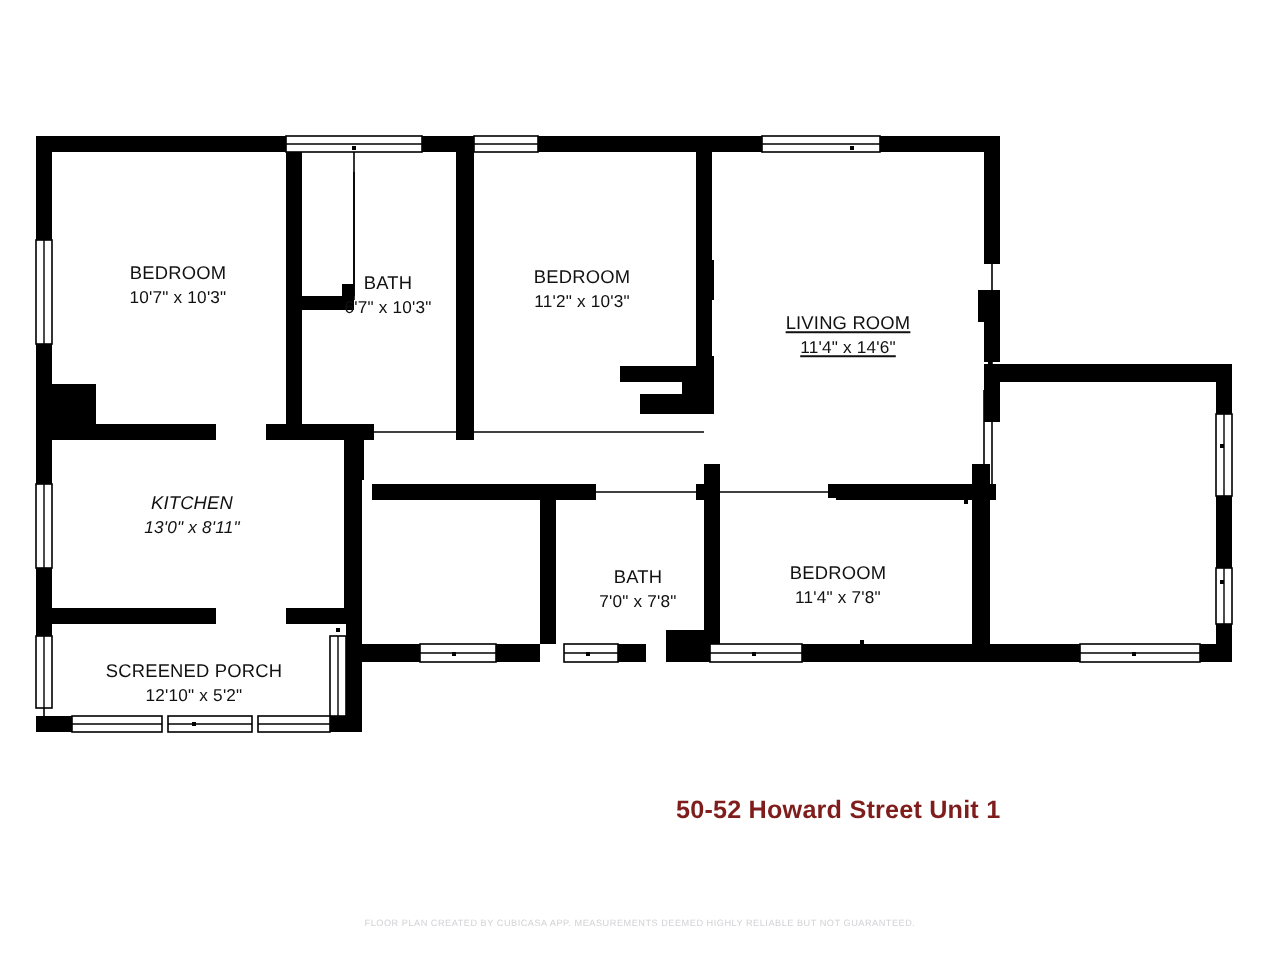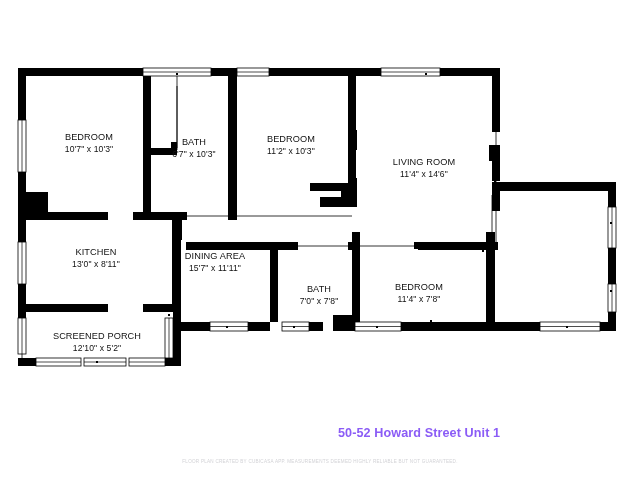--- a/index.html
+++ b/index.html
@@ -44,24 +44,23 @@
     display: block;
     font-size: 8.6px;
     font-weight: 400;
   }
   #plan-title {
     position: absolute;
     left: 338px;
     top: 398px;
     font-size: 12.6px;
     font-weight: bold;
-    color: #8b5cf6;
+    color: #7f1d1d;
     letter-spacing: 0.1px;
     white-space: nowrap;
-    margin-top: 28px;
   }
   #disclaimer {
     position: absolute;
     left: 0;
     top: 459px;
     width: 640px;
     text-align: center;
     font-size: 4.6px;
     color: #d2d2d6;
     letter-spacing: 0.25px;
@@ -281,34 +280,30 @@
   <div class="room-label" style="left:194px; top:148px;">
     <span class="room-name">BATH</span>
     <span class="room-dims">6'7" x 10'3"</span>
   </div>
 
   <div class="room-label" style="left:291px; top:145px;">
     <span class="room-name">BEDROOM</span>
     <span class="room-dims">11'2" x 10'3"</span>
   </div>
 
-  <div class="room-label" style="left:424px; top:168px;">
+  <div class="room-label" style="left:424px; top:168px;text-decoration:underline;">
     <span class="room-name">LIVING ROOM</span>
     <span class="room-dims">11'4" x 14'6"</span>
   </div>
 
-  <div class="room-label" style="left:96px; top:258px;">
+  <div class="room-label" style="left:96px; top:258px;font-style:italic;">
     <span class="room-name">KITCHEN</span>
     <span class="room-dims">13'0" x 8'11"</span>
   </div>
 
-  <div class="room-label" style="left:215px; top:262px;">
-    <span class="room-name">DINING AREA</span>
-    <span class="room-dims">15'7" x 11'11"</span>
-  </div>
 
   <div class="room-label" style="left:319px; top:295px;">
     <span class="room-name">BATH</span>
     <span class="room-dims">7'0" x 7'8"</span>
   </div>
 
   <div class="room-label" style="left:419px; top:293px;">
     <span class="room-name">BEDROOM</span>
     <span class="room-dims">11'4" x 7'8"</span>
   </div>

